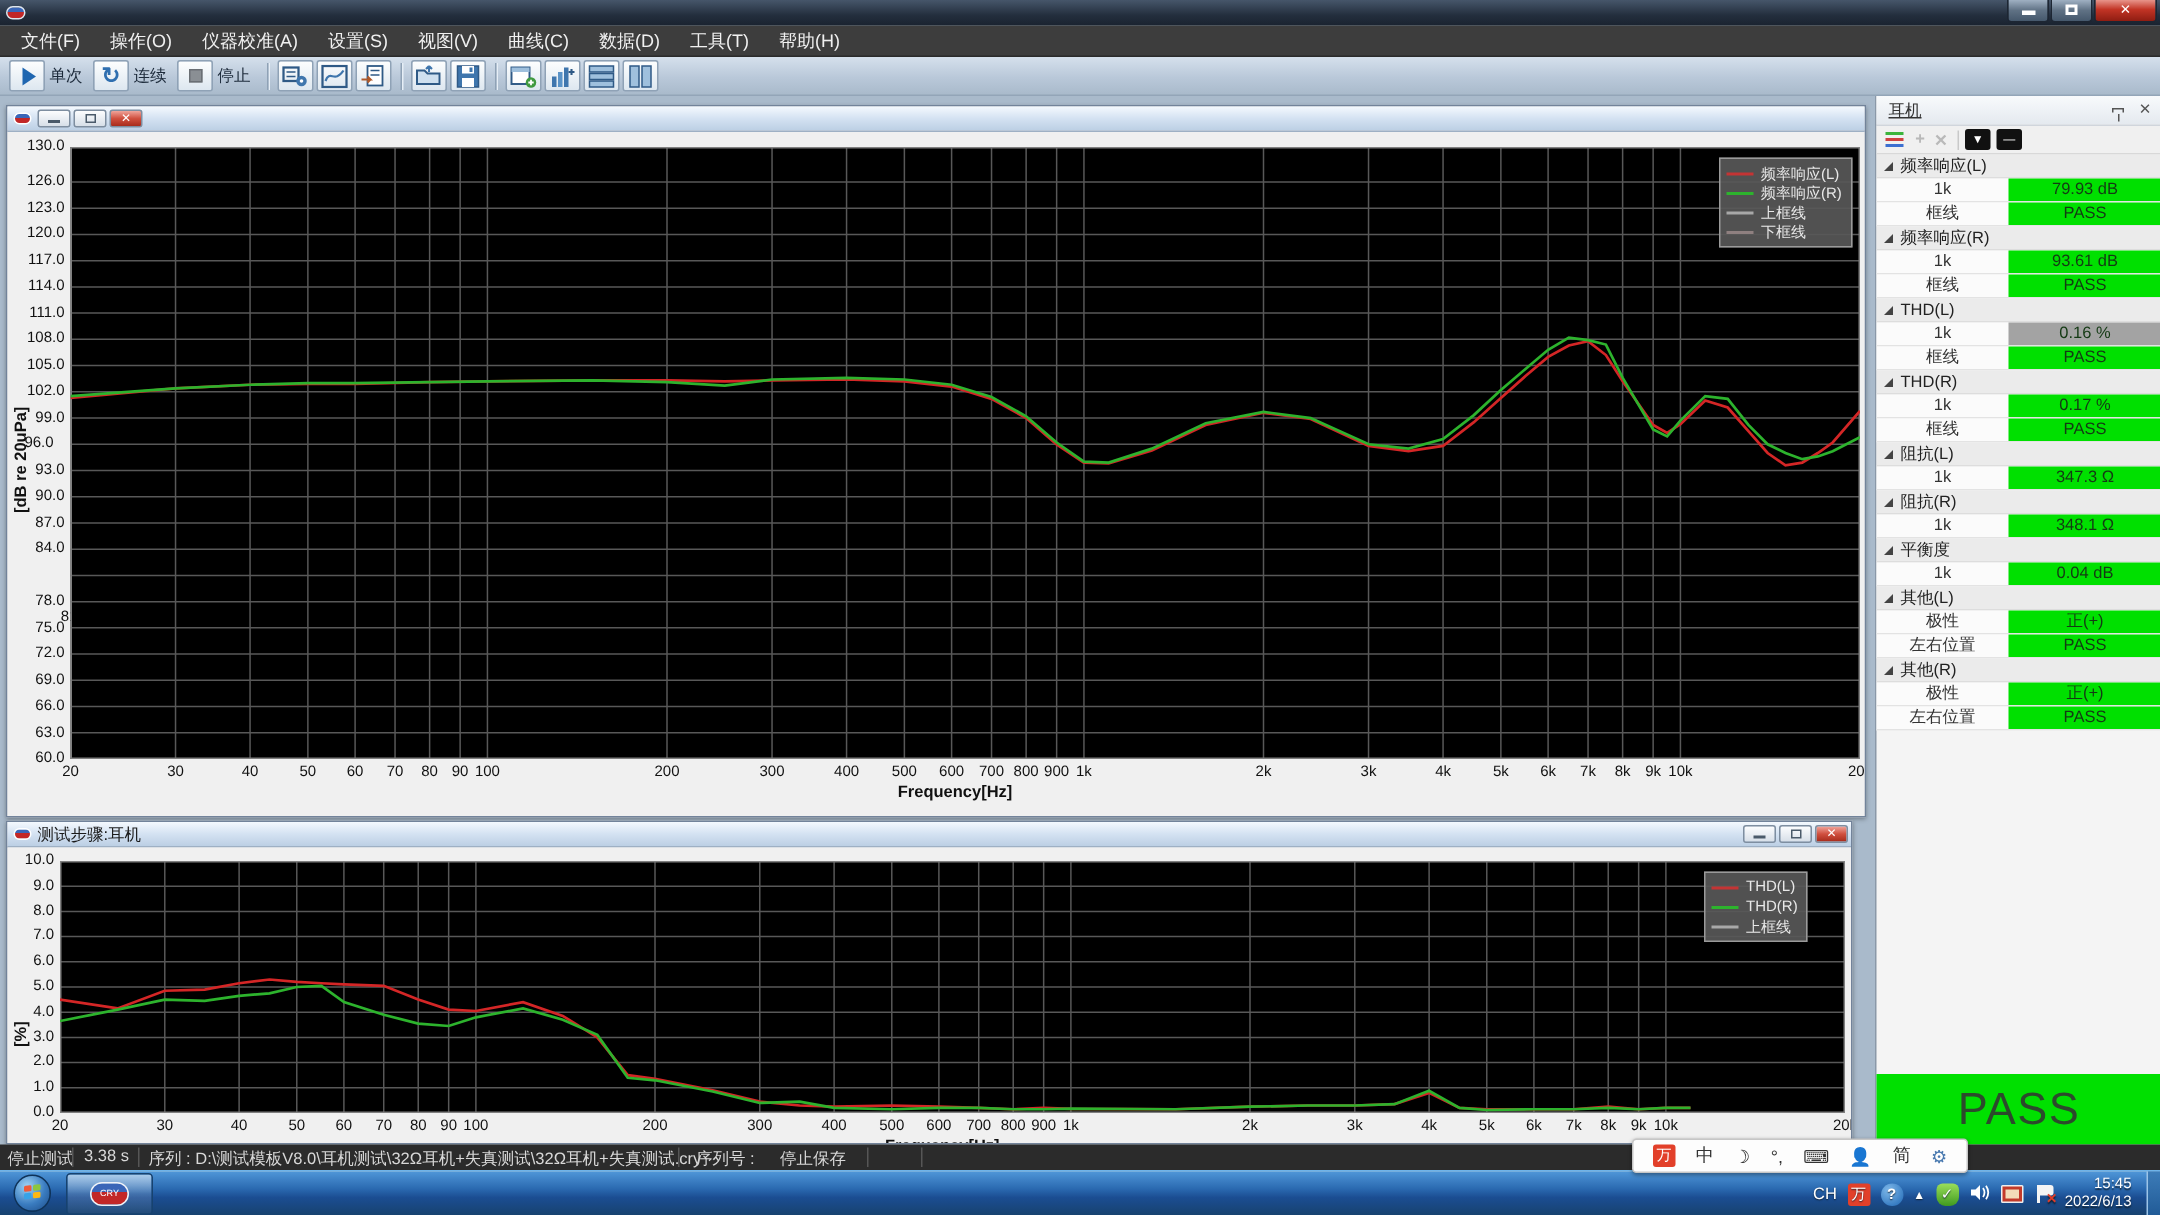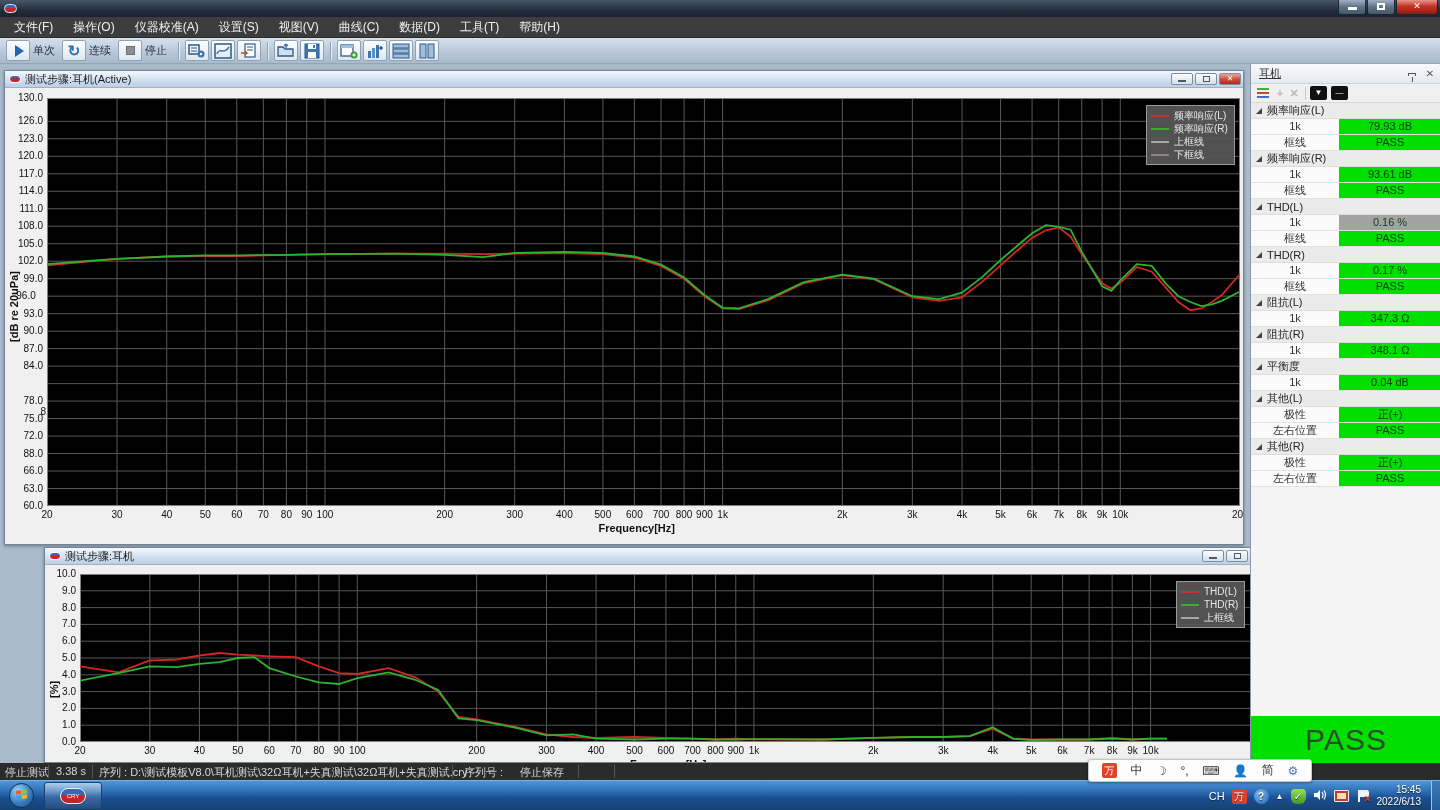--- a/index.html
+++ b/index.html
@@ -258,21 +258,20 @@
         <rect x="10" y="1" width="6" height="14" fill="#9fc0dd" stroke="#2f5a86"></rect>
       </svg>
   </div>
 </div>
 
 <div id="workspace">
 
   <div class="mdi" id="win-fr" style="left:4px; top:6px; width:1240px; height:475px;">
     <div class="mdi-title">
       <span class="mdi-logo"></span>
-      <span class="mdi-text">测试步骤:耳机(Active)</span>
       <span class="mdi-btn"><span class="glyph-min"></span></span>
       <span class="mdi-btn"><span class="glyph-max"></span></span>
       <span class="mdi-btn close">✕</span>
     </div>
     <div class="chart-area" id="chart0">
         <span class="tick ytick" style="left: 4px; top: 4px;">130.0</span>
         <span class="tick ytick" style="left: 4px; top: 27.3143px;">126.0</span>
         <span class="tick ytick" style="left: 4px; top: 44.8px;">123.0</span>
         <span class="tick ytick" style="left: 4px; top: 62.2857px;">120.0</span>
         <span class="tick ytick" style="left: 4px; top: 79.7714px;">117.0</span>
@@ -284,21 +283,21 @@
         <span class="tick ytick" style="left: 4px; top: 184.686px;">99.0</span>
         <span class="tick ytick" style="left: 4px; top: 202.171px; text-align: center;">96.0</span>
         <span class="tick ytick" style="left: 4px; top: 219.657px;">93.0</span>
         <span class="tick ytick" style="left: 4px; top: 237.143px;">90.0</span>
         <span class="tick ytick" style="left: 4px; top: 254.629px;">87.0</span>
         <span class="tick ytick" style="left: 4px; top: 272.114px;">84.0</span>
         <span class="tick ytick" style="left: 21px; top: 289.6px; margin-top: 28px;">81.0</span>
         <span class="tick ytick" style="left: 4px; top: 307.086px;">78.0</span>
         <span class="tick ytick" style="left: 4px; top: 324.571px;">75.0</span>
         <span class="tick ytick" style="left: 4px; top: 342.057px;">72.0</span>
-        <span class="tick ytick" style="left: 4px; top: 359.543px;">88.0</span>
+        <span class="tick ytick" style="left: 4px; top: 359.543px;">69.0</span>
         <span class="tick ytick" style="left: 4px; top: 377.029px;">66.0</span>
         <span class="tick ytick" style="left: 4px; top: 394.514px;">63.0</span>
         <span class="tick ytick" style="left: 4px; top: 412px;">60.0</span>
         <span class="tick xtick" style="left: 25px; top: 421px;">20</span>
         <span class="tick xtick" style="left: 95.0256px; top: 421px;">30</span>
         <span class="tick xtick" style="left: 144.71px; top: 421px;">40</span>
         <span class="tick xtick" style="left: 183.247px; top: 421px;">50</span>
         <span class="tick xtick" style="left: 214.735px; top: 421px;">60</span>
         <span class="tick xtick" style="left: 241.358px; top: 421px;">70</span>
         <span class="tick xtick" style="left: 264.419px; top: 421px;">80</span>
@@ -397,21 +396,21 @@
             <span class="legend-text">上框线</span>
           </div>
           <div class="legend-row">
             <span class="legend-swatch" style="background: rgb(143, 128, 128);"></span>
             <span class="legend-text">下框线</span>
           </div>
         </div>
       </div>
   </div>
 
-  <div class="mdi" id="win-thd" style="left:4px; top:483px; width:1231px; height:216px;margin-left:40px;">
+  <div class="mdi" id="win-thd" style="left:4px; top:483px; width:1231px; height:216px;">
     <div class="mdi-title">
       <span class="mdi-logo"></span>
       <span class="mdi-text">测试步骤:耳机</span>
       <span class="mdi-btn"><span class="glyph-min"></span></span>
       <span class="mdi-btn"><span class="glyph-max"></span></span>
       <span class="mdi-btn close">✕</span>
     </div>
     <div class="chart-area" id="chart1">
         <span class="tick ytick" style="left: -3px; top: 3px;">10.0</span>
         <span class="tick ytick" style="left: -3px; top: 19.8px;">9.0</span>

